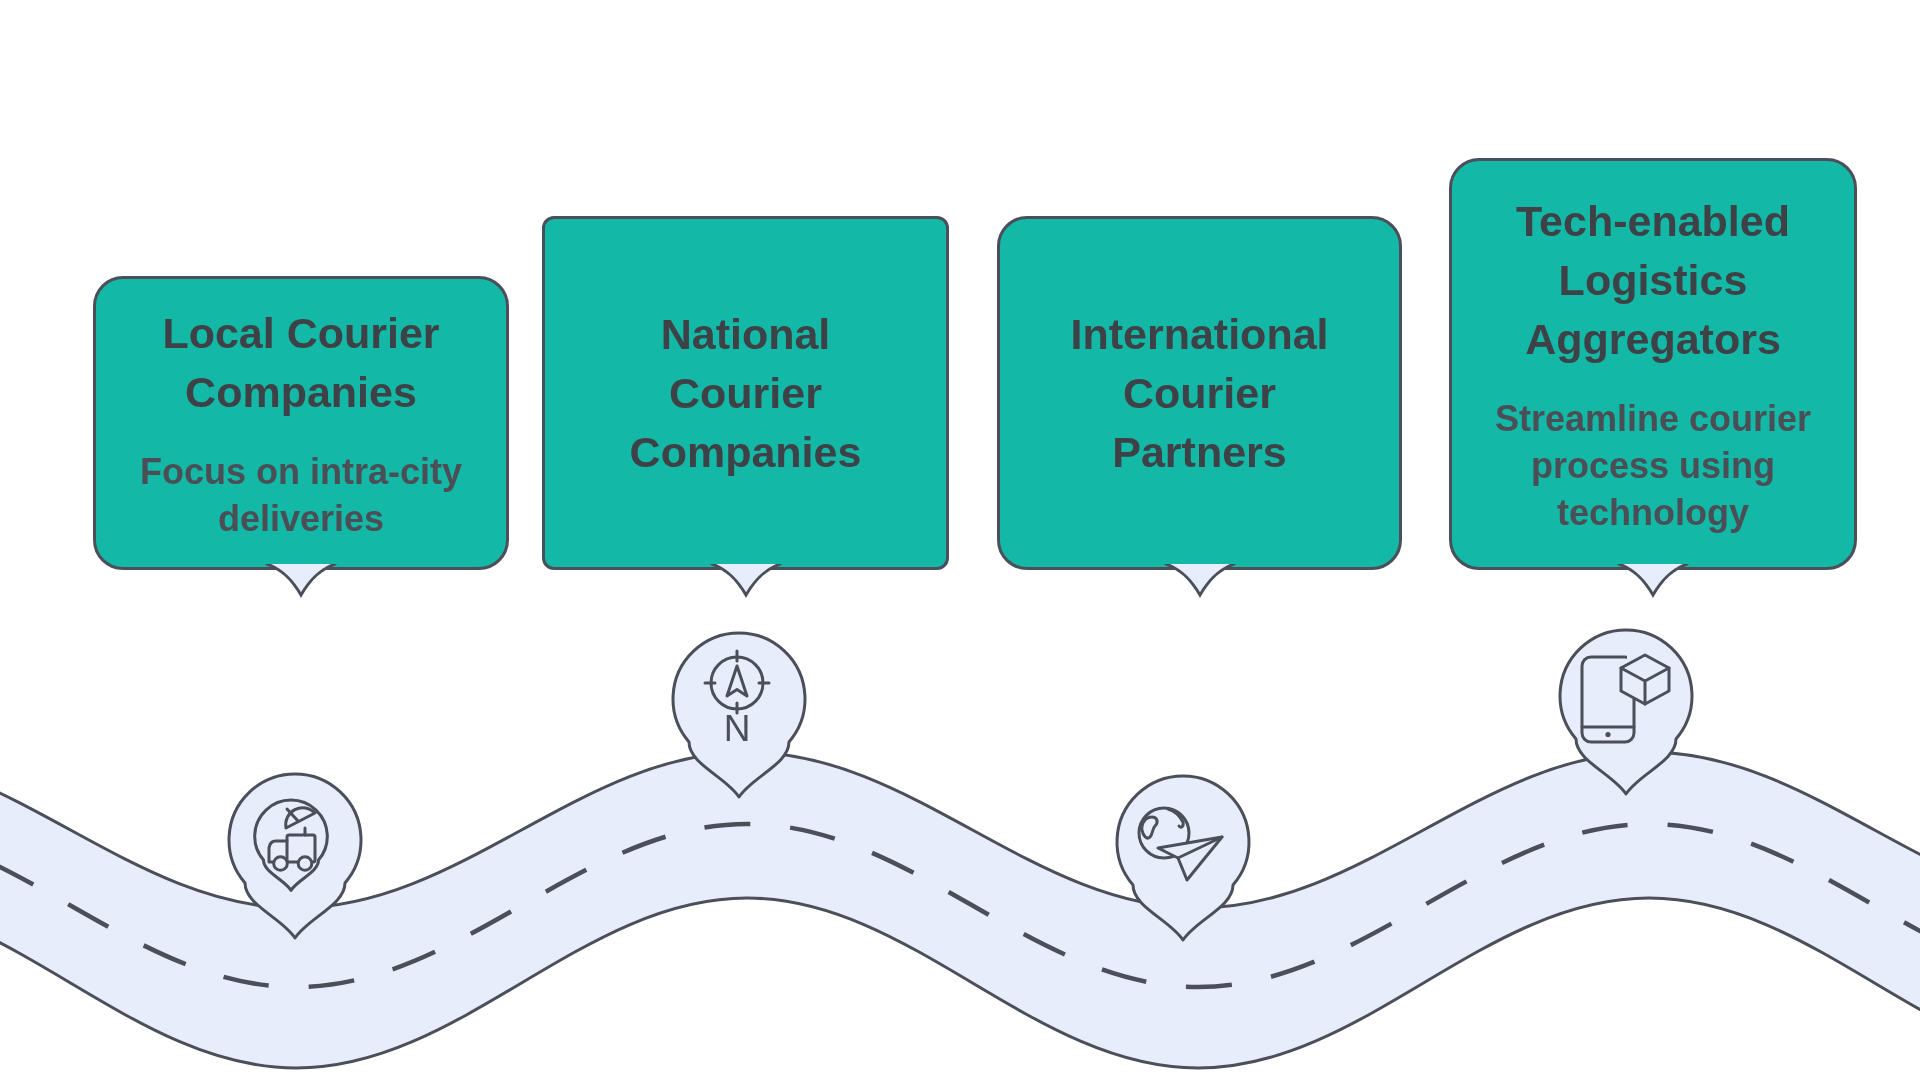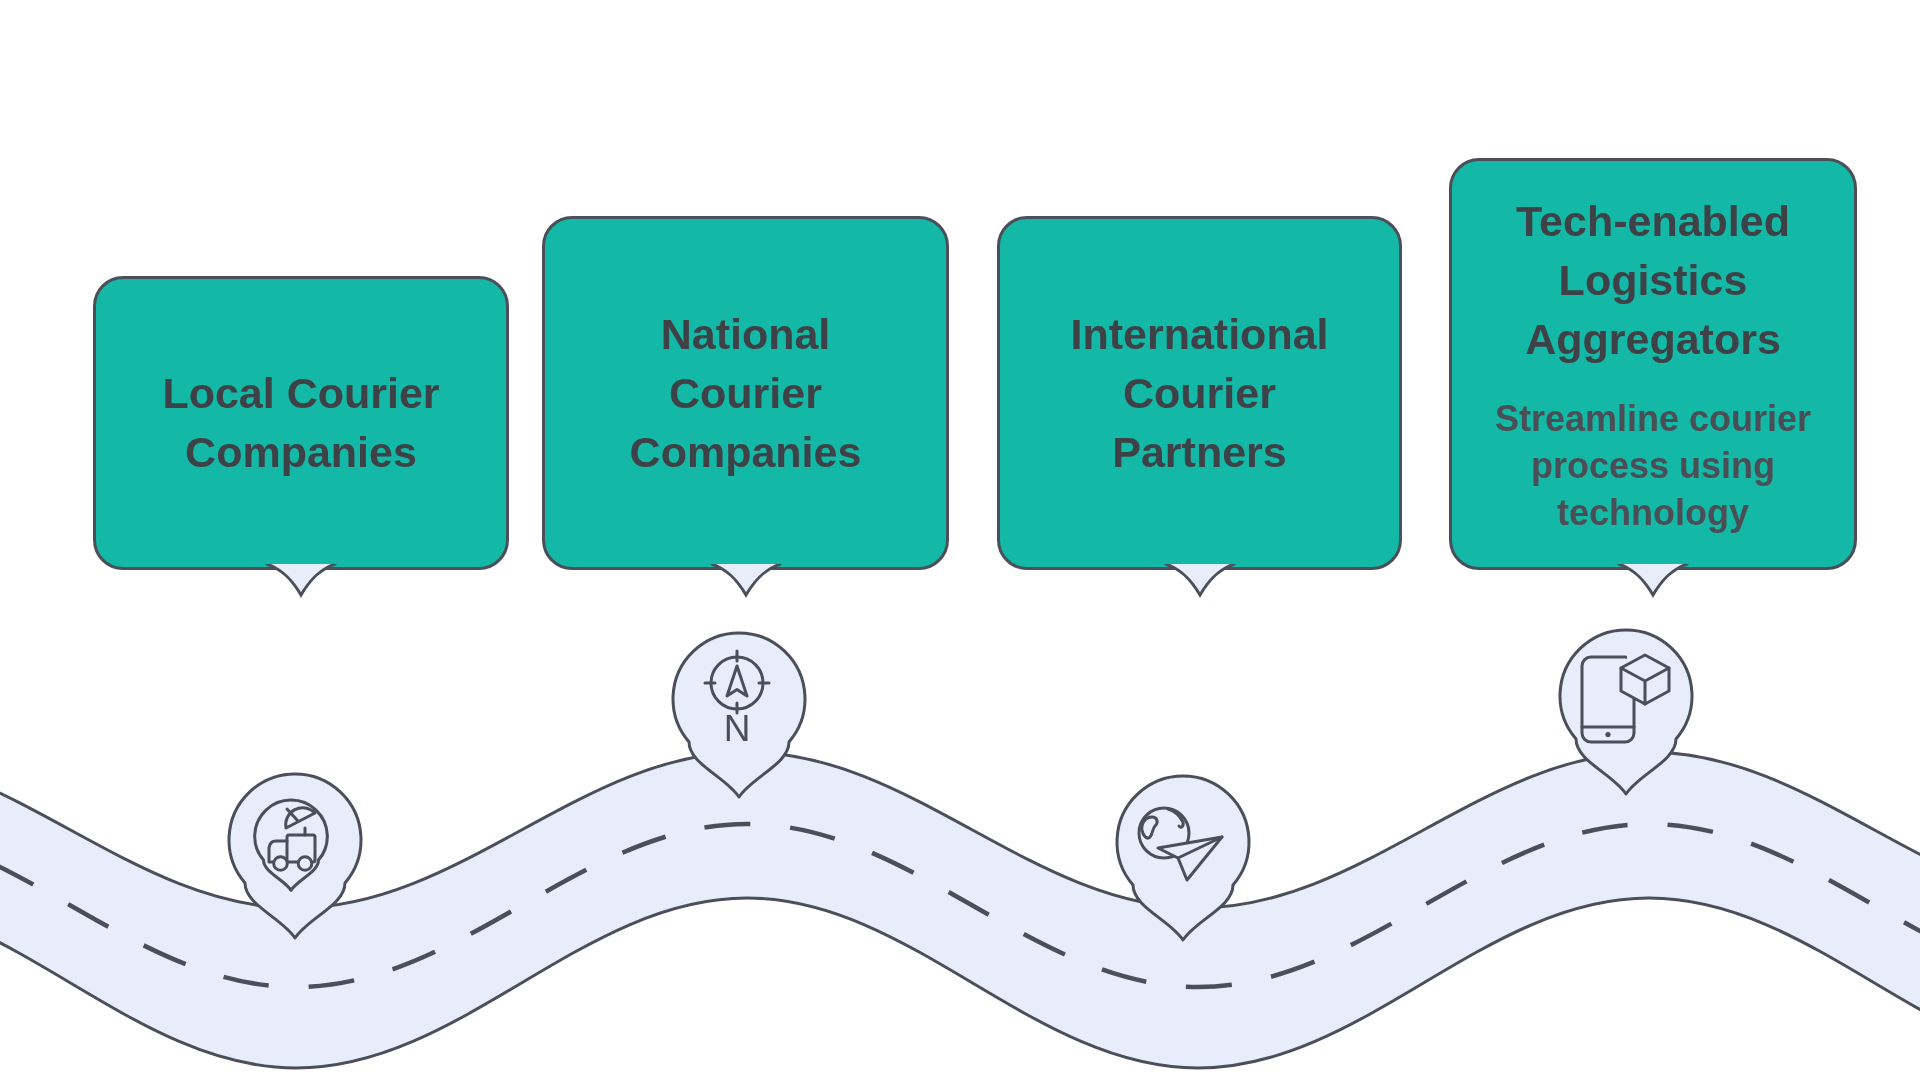--- a/index.html
+++ b/index.html
@@ -25,21 +25,21 @@
     border:3px solid #4a4f59;border-radius:30px;
     display:flex;flex-direction:column;justify-content:center;align-items:center;
     gap:26px;text-align:center;padding:12px 12px;z-index:2;
   }
   .card-title{font-size:43px;font-weight:700;line-height:59px;color:#3e4247;white-space:pre-line;}
   .card-desc{font-size:36px;font-weight:700;line-height:47px;color:#4b4e54;white-space:pre-line;}
   .tail{position:absolute;top:calc(100% - 3.5px);left:50%;transform:translateX(-50%);width:84px;height:36px;}
   .tail path{fill:#e8edfb;stroke:#4a4f59;stroke-width:3;stroke-linecap:round;}
 
   .card-1{left:93px;  top:276px; width:416px; height:294px;}
-  .card-2{left:542px; top:216px; width:407px; height:354px;}
+  .card-2{left:542px; top:216px; width:407px; height:354px;border-radius:12px;}
   .card-3{left:997px; top:216px; width:405px; height:354px;gap:48px;}
   .card-4{left:1449px;top:158px; width:408px; height:412px;}
 </style>
 </head>
 <body>
 
 <div class="canvas">
 
   <svg class="road-svg" viewBox="0 0 1920 1080" aria-hidden="true">
 
@@ -97,20 +97,22 @@
         <rect x="1" y="-42" width="9" height="13" fill="#e8edfb" stroke="none"></rect>
         <path class="ic ic-fill" d="M 19,-42 L 43,-29 L 43,-6 L 19,7 L -5,-6 L -5,-29 Z"></path>
         <path class="ic" d="M -5,-29 L 19,-16 L 43,-29 M 19,-16 L 19,7"></path>
       </g>
     </g>
   </svg>
 
   <div class="card card-1">
     <div class="card-title">Local Courier
 Companies</div>
+    <div class="card-desc">Focus on intra-city
+deliveries</div>
     <svg class="tail" viewBox="0 0 84 36">
       <path d="M 8,0 C 22,5 32,14 42,31 C 52,14 62,5 76,0"></path>
     </svg>
   </div>
 
   <div class="card card-2">
     <div class="card-title">National
 Courier
 Companies</div>
     <svg class="tail" viewBox="0 0 84 36">

